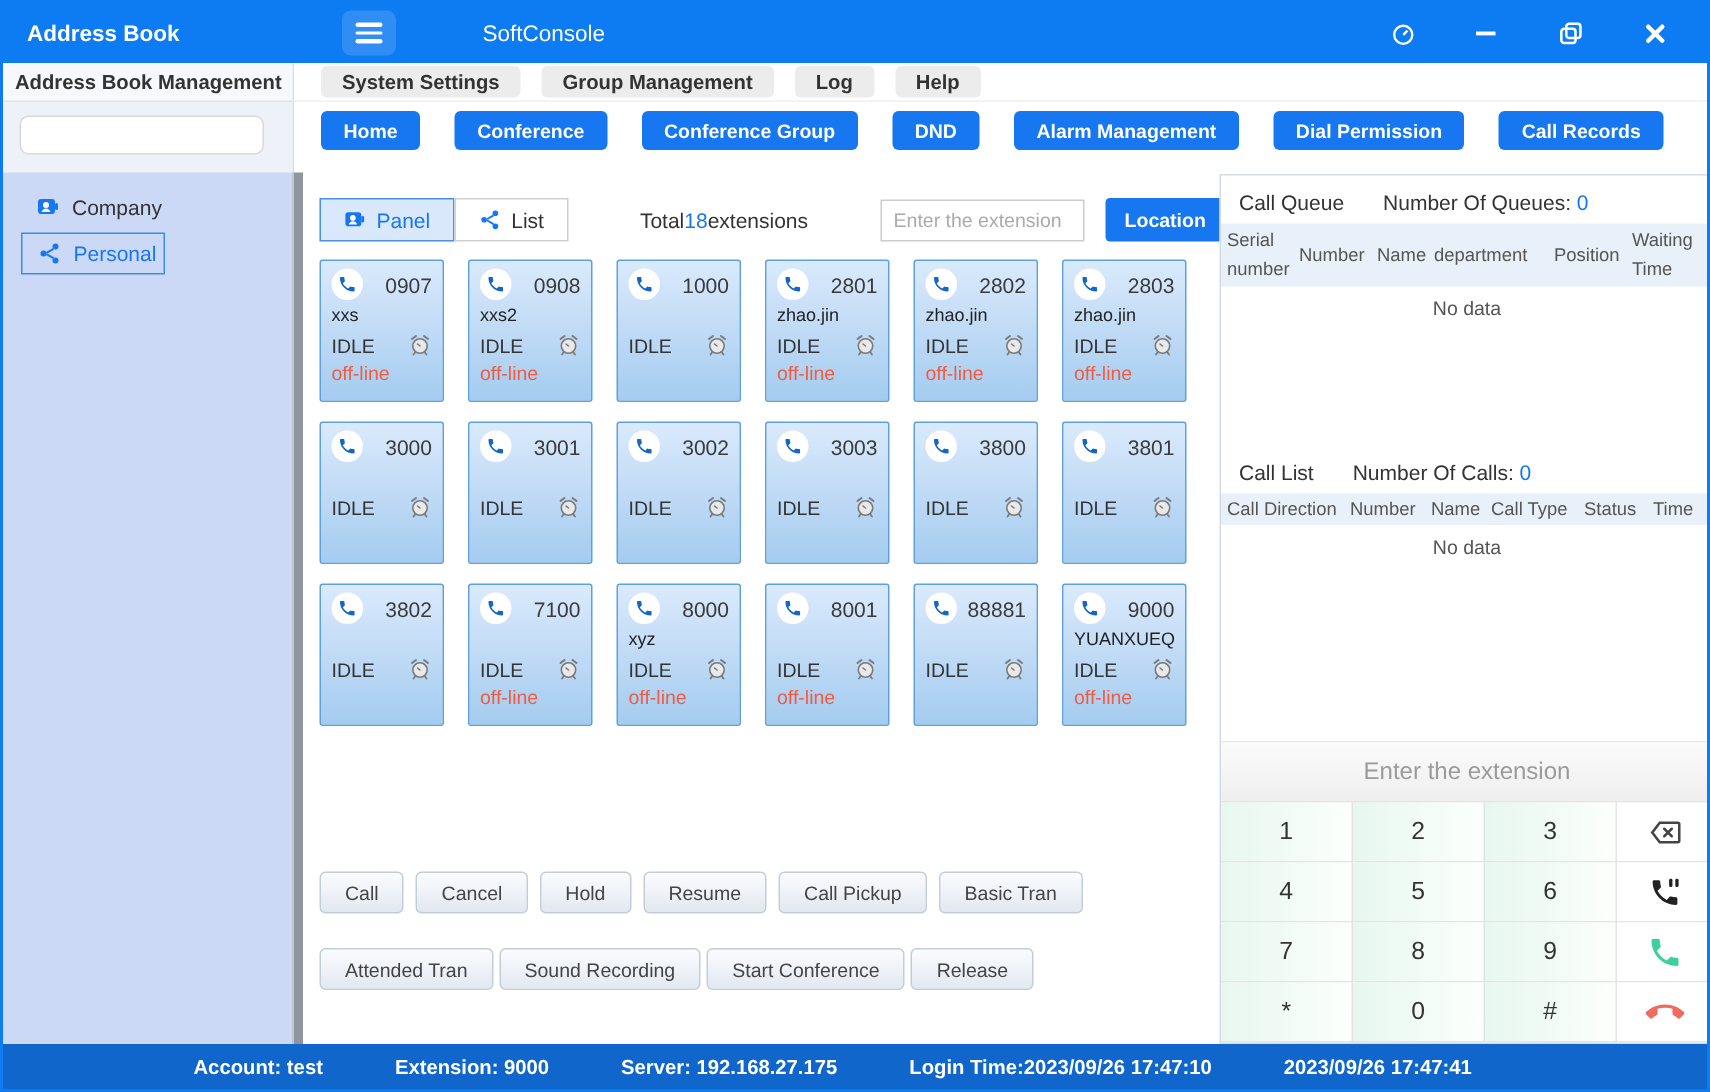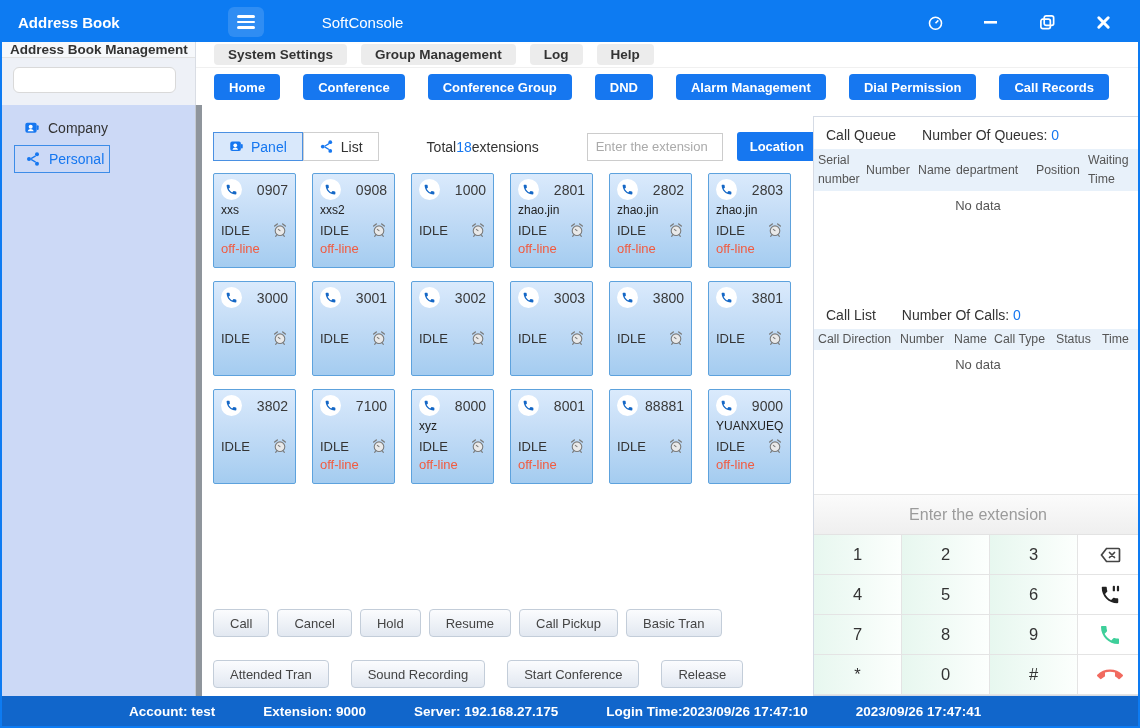--- a/index.html
+++ b/index.html
@@ -13,21 +13,21 @@
   .hamburger span { width:18px; height:2.6px; background:#fff; border-radius:2px; }
   .tb-title { font-size:15px; margin-left:48px; }
   .tb-icons { margin-left:auto; display:flex; align-items:center; gap:38px; margin-right:26px; }
   .tb-icons .ticon { width:18px; height:18px; display:flex; align-items:center; justify-content:center; cursor:pointer; }
 
   
   .body { flex:1; display:flex; min-height:0; }
 
   
   .sidebar { width:194px; flex-shrink:0; display:flex; flex-direction:column; border-right:1px solid #d9dde4; background:#eef1f7; }
-  .sb-header { height:16px; background:#f6f8fb; border-bottom:1px solid #e2e2e2; font-size:13.5px; font-weight:bold; color:#333; display:flex; align-items:center; padding-left:8px; }
+  .sb-header { height:26px; background:#f6f8fb; border-bottom:1px solid #e2e2e2; font-size:13.5px; font-weight:bold; color:#333; display:flex; align-items:center; padding-left:8px; }
   .sb-search { padding:9px 11px 12px 11px; background:#eef1f7; }
   .sb-search input { width:163px; height:26px; border:1px solid #d9d9d9; border-radius:6px; background:#fff; padding:0 8px; font-size:13px; outline:none; }
   .sb-body { flex:1; background:#ccd9f6; position:relative; padding-top:10px; }
   .sb-item { display:flex; align-items:center; gap:8px; font-size:14px; color:#333; padding:5px 10px; margin-left:12px; cursor:pointer; }
   .sb-item.selected { border:1px solid #3c8ce8; color:#1677f0; width:96px; margin-top:4px; }
   .sb-scroll { position:absolute; right:-7px; top:0; bottom:0; width:7px; background:#8f959c; border-left:1px solid #c4c9d1; z-index:2; }
 
   
   .main { flex:1; display:flex; flex-direction:column; min-width:0; background:#fff; }
   .menurow { height:26px; display:flex; align-items:center; gap:14px; padding-left:18px; border-bottom:1px solid #f0f0f0; }
@@ -55,21 +55,21 @@
   .c-top { display:flex; align-items:center; }
   .c-phone { width:21px; height:21px; background:#fff; border-radius:50%; display:flex; align-items:center; justify-content:center; flex-shrink:0; }
   .c-num { margin-left:auto; font-size:14px; color:#3a3a3a; }
   .c-name { height:17px; font-size:12px; color:#222; margin-top:3px; overflow:hidden; white-space:nowrap; }
   .c-status { display:flex; align-items:center; margin-top:2px; font-size:13px; color:#333; }
   .c-alarm { margin-left:auto; }
   .c-off { height:16px; font-size:13px; color:#f15b40; margin-top:3px; }
 
   
   .actions1 { margin-top:auto; display:flex; gap:8px; flex-shrink:0; }
-  .actions2 { margin-top:23px; margin-bottom:8px; display:flex; gap:22px; flex-shrink:0; }
+  .actions2 { margin-top:23px; margin-bottom:36px; display:flex; gap:4px; flex-shrink:0; }
   .actbtn { background:linear-gradient(to bottom,#fbfcfe,#e2e8f1); border:1px solid #c3cdd9; border-radius:4px; height:28px; padding:0 16px; font-size:13px; color:#444; cursor:pointer; white-space:nowrap; }
 
   
   .rp-wrap { width:325px; flex-shrink:0; display:flex; padding-top:10px; }
   .rightpanel { flex:1; border:1px solid #d5dbe5; background:#fff; display:flex; flex-direction:column; min-height:0; }
   .section { flex-shrink:0; }
   .sec-head { display:flex; align-items:center; padding:10px 0 6px 12px; font-size:14px; color:#333; }
   .sec-count { margin-left:26px; }
   .sec-count b { color:#1677f0; font-weight:normal; }
   .q-header { background:#e8f1fa; display:flex; align-items:center; font-size:12.3px; color:#555; padding:2px 4px; line-height:1.55; }

